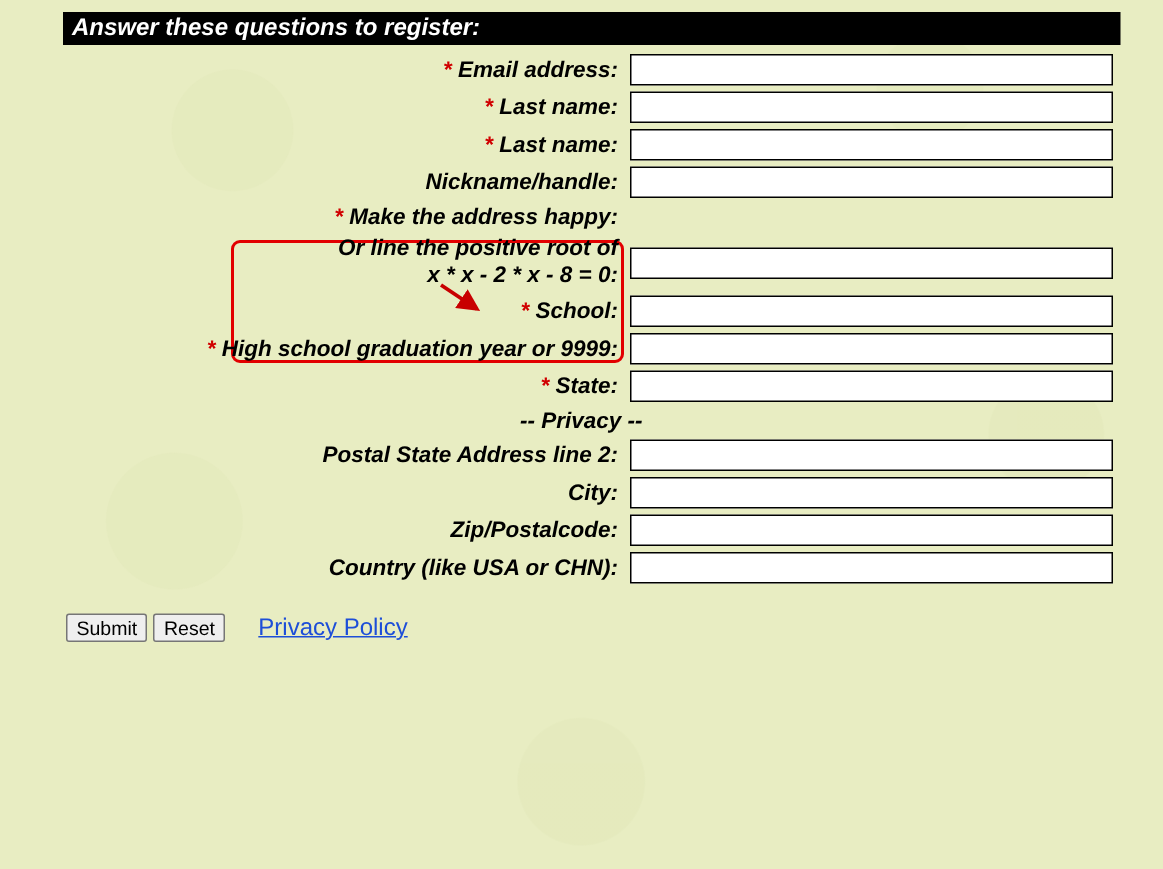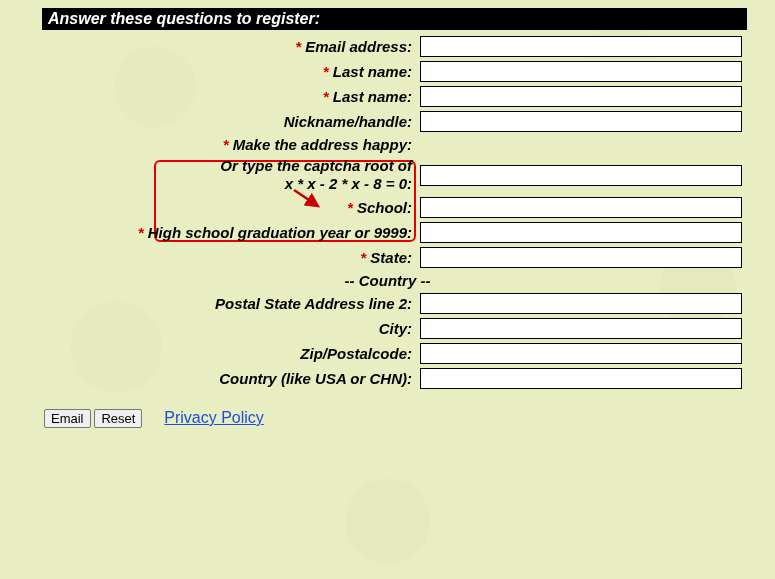--- a/index.html
+++ b/index.html
@@ -137,39 +137,39 @@
     <tr>
       <td class="label-cell"><span>Nickname/handle:</span></td>
       <td class="input-cell"><input type="text" style=""></td>
     </tr>
     <tr>
       <td class="label-cell"><span class="req">*</span> <span>Make the address happy:</span></td>
       <td class="input-cell"></td>
     </tr>
     <tr>
       <td class="label-cell">
-        <span class="captcha-sub">Or type the captcha root of</span>
+        <span class="captcha-sub">Or line the positive root of</span>
         <span class="captcha-sub">x * x - 2 * x - 8 = 0:</span>
       </td>
       <td class="input-cell"><input type="text" style=""></td>
     </tr>
     <tr>
       <td class="label-cell"><span class="req">*</span> <span>School:</span></td>
       <td class="input-cell"><input type="text" style=""></td>
     </tr>
     <tr>
       <td class="label-cell"><span class="req">*</span> <span>High school graduation year or 9999:</span></td>
       <td class="input-cell"><input type="text" style=""></td>
     </tr>
     <tr>
       <td class="label-cell"><span class="req">*</span> <span>State:</span></td>
       <td class="input-cell"><input type="text" style=""></td>
     </tr>
     <tr class="optional-row">
-      <td colspan="2">-- Country --</td>
+      <td colspan="2">-- Privacy --</td>
     </tr>
     <tr>
       <td class="label-cell"><span>Postal State Address line 2:</span></td>
       <td class="input-cell"><input type="text" style=""></td>
     </tr>
     <tr>
       <td class="label-cell"><span>City:</span></td>
       <td class="input-cell"><input type="text" style=""></td>
     </tr>
     <tr>
@@ -177,21 +177,21 @@
       <td class="input-cell"><input type="text" style=""></td>
     </tr>
     <tr>
       <td class="label-cell"><span>Country (like USA or CHN):</span></td>
       <td class="input-cell"><input type="text" style=""></td>
     </tr>
   </tbody>
     </table>
 
   <div class="footer">
-    <button>Email</button>
+    <button>Submit</button>
     <button>Reset</button>
     <a href="#">Privacy Policy</a>
   </div>
 </div>
 
 <div class="captcha-box"></div>
 <svg class="arrow" width="40" height="30">
   <defs>
     <marker id="ah" markerWidth="6" markerHeight="6" refX="5" refY="3" orient="auto">
       <path d="M0,0 L6,3 L0,6 Z" fill="#c80000"></path>

